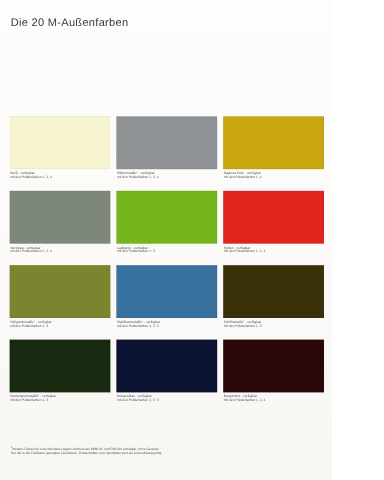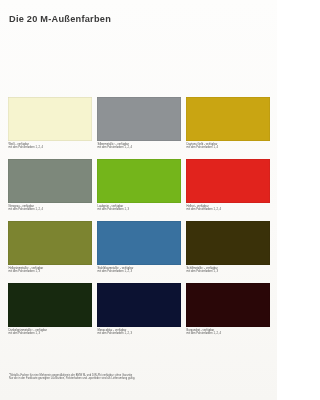--- a/index.html
+++ b/index.html
@@ -19,21 +19,21 @@
     inset: 0;
     background: linear-gradient(180deg, #fdfdfc 0%, #fbfaf8 55%, #f7f6f3 100%);
   }
   .page-title {
     position: absolute;
     left: 9px;
     top: 8px;
     font-size: 9.2px;
     letter-spacing: 0.25px;
     color: #3a3a3a;
-    font-weight: 700;
+    font-weight: 400;
     white-space: nowrap;
   }
   .swatch-grid {
     position: absolute;
     left: 8px;
     top: 97px;
     width: 262px;
     display: grid;
     grid-template-columns: repeat(3, 84px);
     column-gap: 5px;

